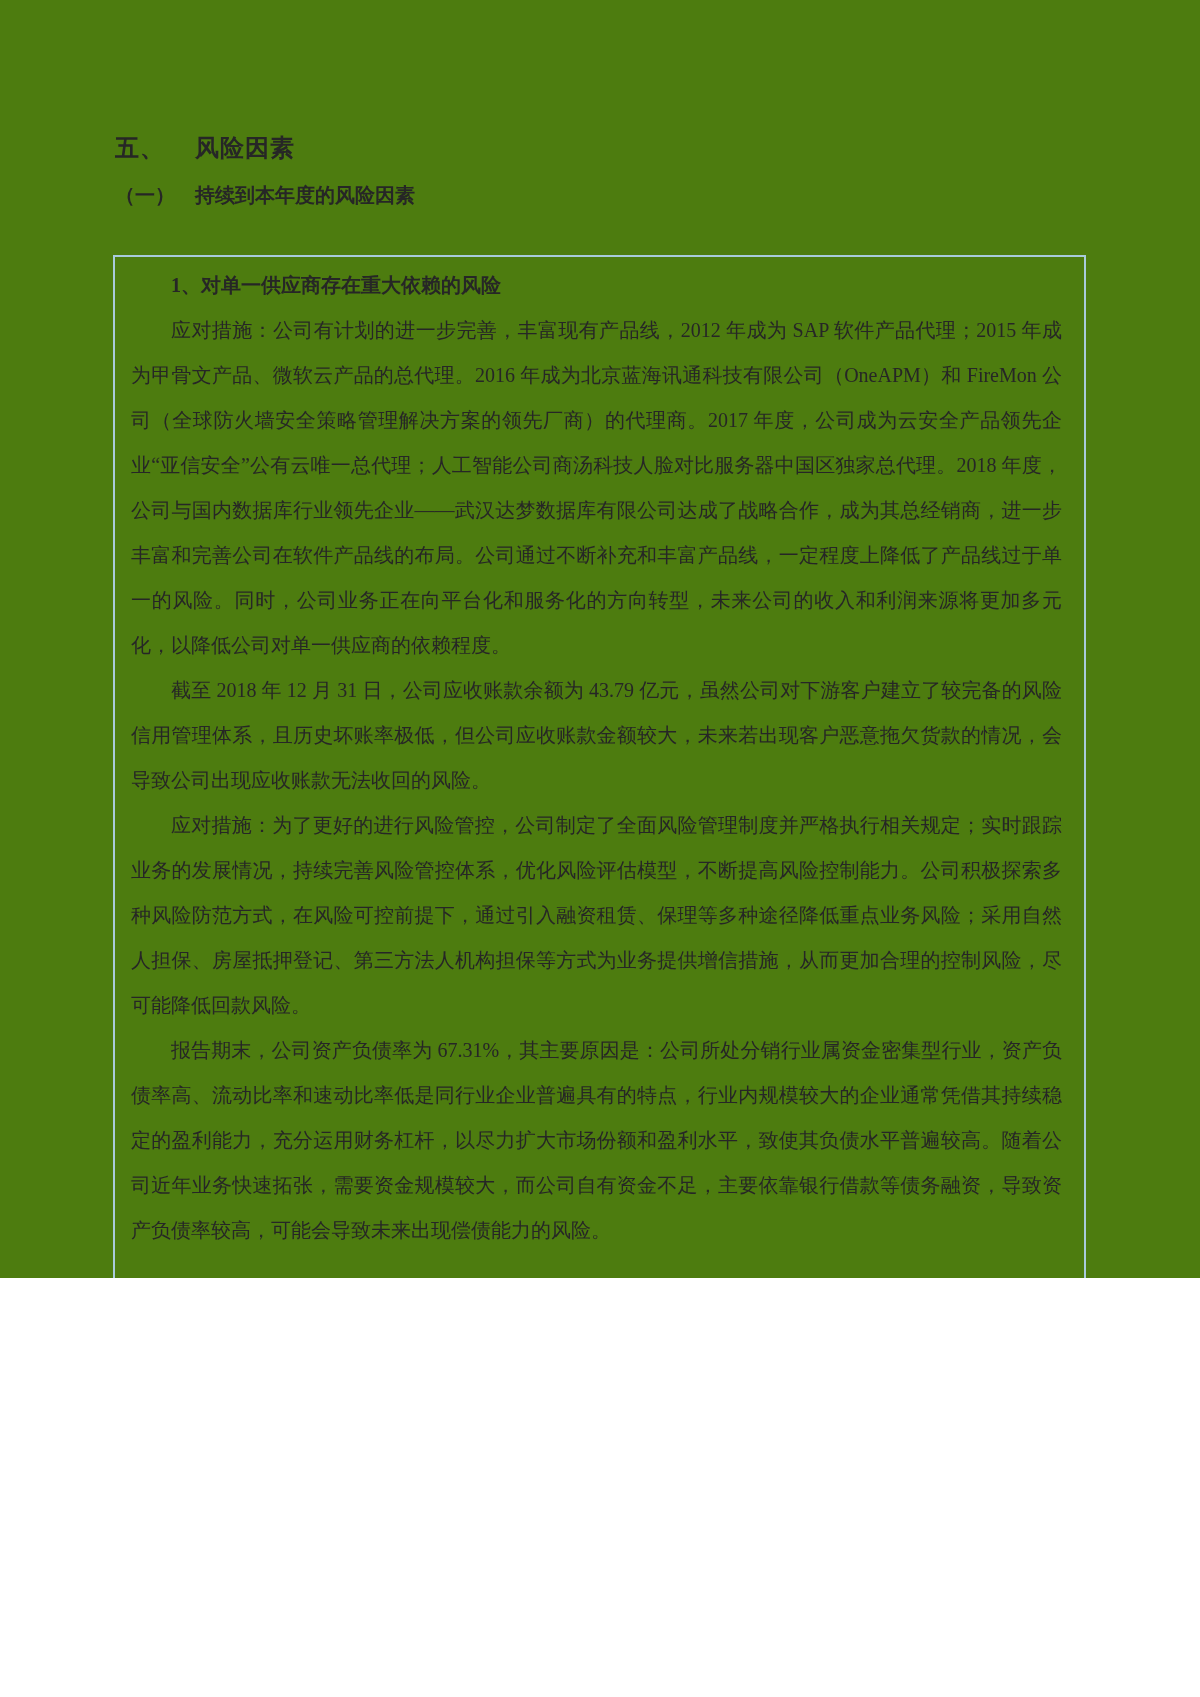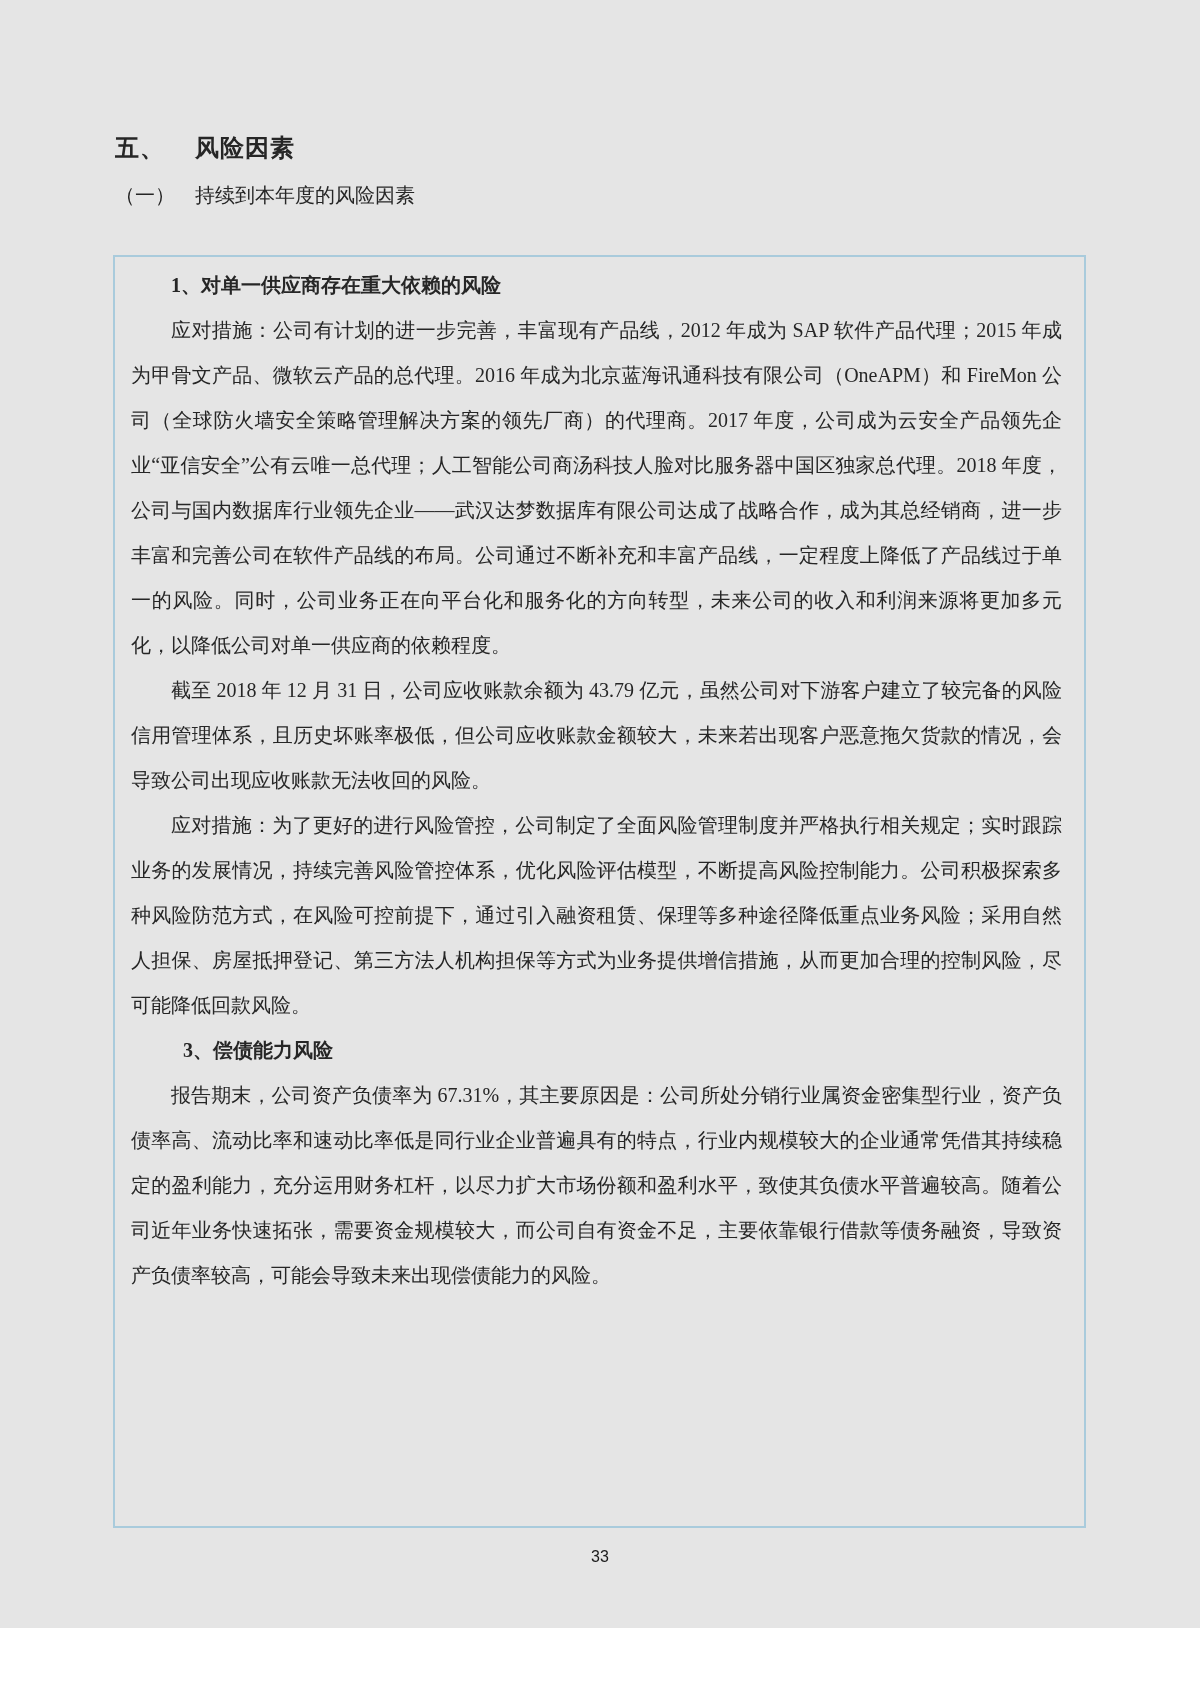--- a/index.html
+++ b/index.html
@@ -3,22 +3,22 @@
 <meta charset="utf-8">
 <style>
   html, body {
     margin: 0;
     padding: 0;
     background: #ffffff;
   }
   .page {
     position: relative;
     width: 1200px;
-    height: 1628px;
-    background: #e5e5e5;
+    height: 1278px;
+    background: #4d7c0f;
     font-family: "Liberation Serif", "DejaVu Serif", serif;
     color: #262626;
     overflow: hidden;
     box-sizing: border-box;
   }
   .section-heading {
     position: absolute;
     top: 132px;
     left: 115px;
     font-size: 24px;
@@ -28,21 +28,21 @@
   }
   .section-heading .num {
     display: inline-block;
     min-width: 80px;
   }
   .subsection-heading {
     position: absolute;
     top: 182px;
     left: 115px;
     font-size: 20px;
-    font-weight: normal;
+    font-weight: bold;
     white-space: nowrap;
   }
   .subsection-heading .num {
     display: inline-block;
     min-width: 80px;
   }
   .risk-box {
     position: absolute;
     left: 113px;
     top: 255px;
@@ -101,21 +101,20 @@
       <div class="risk-heading">1、对单一供应商存在重大依赖的风险</div>
       <p>应对措施：公司有计划的进一步完善，丰富现有产品线，2012 年成为 SAP 软件产品代理；2015 年成为甲骨文产品、微软云产品的总代理。2016 年成为北京蓝海讯通科技有限公司（OneAPM）和 FireMon 公司（全球防火墙安全策略管理解决方案的领先厂商）的代理商。2017 年度，公司成为云安全产品领先企业“亚信安全”公有云唯一总代理；人工智能公司商汤科技人脸对比服务器中国区独家总代理。2018 年度，公司与国内数据库行业领先企业——武汉达梦数据库有限公司达成了战略合作，成为其总经销商，进一步丰富和完善公司在软件产品线的布局。公司通过不断补充和丰富产品线，一定程度上降低了产品线过于单一的风险。同时，公司业务正在向平台化和服务化的方向转型，未来公司的收入和利润来源将更加多元化，以降低公司对单一供应商的依赖程度。</p>
     </div>
 
     <div class="risk-item">
       <p>截至 2018 年 12 月 31 日，公司应收账款余额为 43.79 亿元，虽然公司对下游客户建立了较完备的风险信用管理体系，且历史坏账率极低，但公司应收账款金额较大，未来若出现客户恶意拖欠货款的情况，会导致公司出现应收账款无法收回的风险。</p>
       <p>应对措施：为了更好的进行风险管控，公司制定了全面风险管理制度并严格执行相关规定；实时跟踪业务的发展情况，持续完善风险管控体系，优化风险评估模型，不断提高风险控制能力。公司积极探索多种风险防范方式，在风险可控前提下，通过引入融资租赁、保理等多种途径降低重点业务风险；采用自然人担保、房屋抵押登记、第三方法人机构担保等方式为业务提供增信措施，从而更加合理的控制风险，尽可能降低回款风险。</p>
     </div>
 
     <div class="risk-item">
-      <div class="risk-heading indent-lg">3、偿债能力风险</div>
       <p>报告期末，公司资产负债率为 67.31%，其主要原因是：公司所处分销行业属资金密集型行业，资产负债率高、流动比率和速动比率低是同行业企业普遍具有的特点，行业内规模较大的企业通常凭借其持续稳定的盈利能力，充分运用财务杠杆，以尽力扩大市场份额和盈利水平，致使其负债水平普遍较高。随着公司近年业务快速拓张，需要资金规模较大，而公司自有资金不足，主要依靠银行借款等债务融资，导致资产负债率较高，可能会导致未来出现偿债能力的风险。</p>
     </div>
 
   </div>
 
   <div class="page-number">33</div>
 
 </div>
 
 </body></html>

